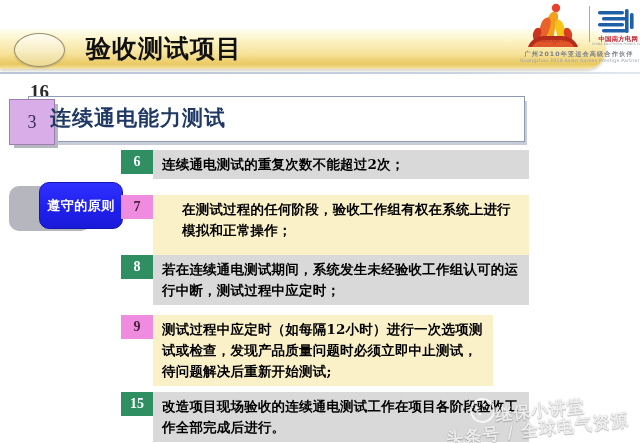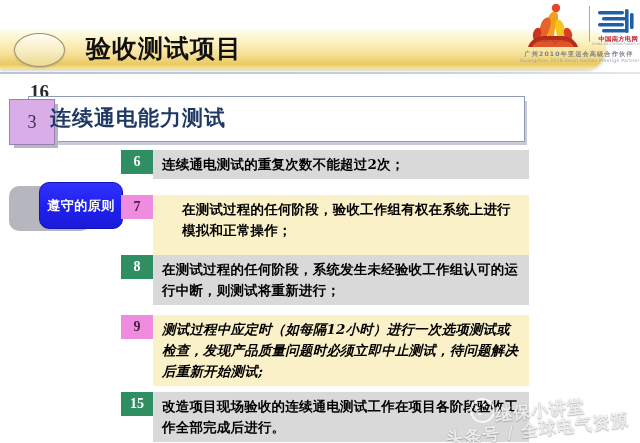--- a/index.html
+++ b/index.html
@@ -217,26 +217,26 @@
     <div class="bodybox gray" style="width:376px;height:29px;">连续通电测试的重复次数不能超过2次；</div>
   </div>
 
   <div class="row" style="left:121px;top:195px;width:408px;height:50px;">
     <div class="numbox pink" style="height:24px;line-height:24px;">7</div>
     <div class="bodybox yellow" style="width:376px;height:64px;padding-left:29px;">在测试过程的任何阶段，验收工作组有权在系统上进行模拟和正常操作；</div>
   </div>
 
   <div class="row" style="left:121px;top:255px;width:408px;height:50px;">
     <div class="numbox green" style="height:24px;line-height:24px;">8</div>
-    <div class="bodybox gray" style="width:376px;height:50px;">在测试过程的任何阶段，系统发生未经验收工作组认可的运行中断，则测试将重新进行；</div>
+    <div class="bodybox gray" style="width:376px;height:50px;">若在连续通电测试期间，系统发生未经验收工作组认可的运行中断，测试过程中应定时；</div>
   </div>
 
   <div class="row" style="left:121px;top:315px;width:408px;height:71px;">
     <div class="numbox pink" style="height:24px;line-height:24px;">9</div>
-    <div class="bodybox yellow" style="width:376px;height:71px;font-style:italic;">测试过程中应定时（如每隔12小时）进行一次选项测试或检查，发现产品质量问题时必须立即中止测试，待问题解决后重新开始测试;</div>
+    <div class="bodybox yellow" style="width:340px;height:71px;">测试过程中应定时（如每隔12小时）进行一次选项测试或检查，发现产品质量问题时必须立即中止测试，待问题解决后重新开始测试;</div>
   </div>
 
   <div class="row" style="left:121px;top:392px;width:408px;height:50px;">
     <div class="numbox green" style="height:24px;line-height:24px;">15</div>
     <div class="bodybox gray" style="width:376px;height:50px;">改造项目现场验收的连续通电测试工作在项目各阶段验收工作全部完成后进行。</div>
   </div>
 
   <div class="wm-circle">
     <div class="wm-dot" style="left:4px;top:6px;"></div>
     <div class="wm-dot" style="left:11px;top:4px;"></div>

